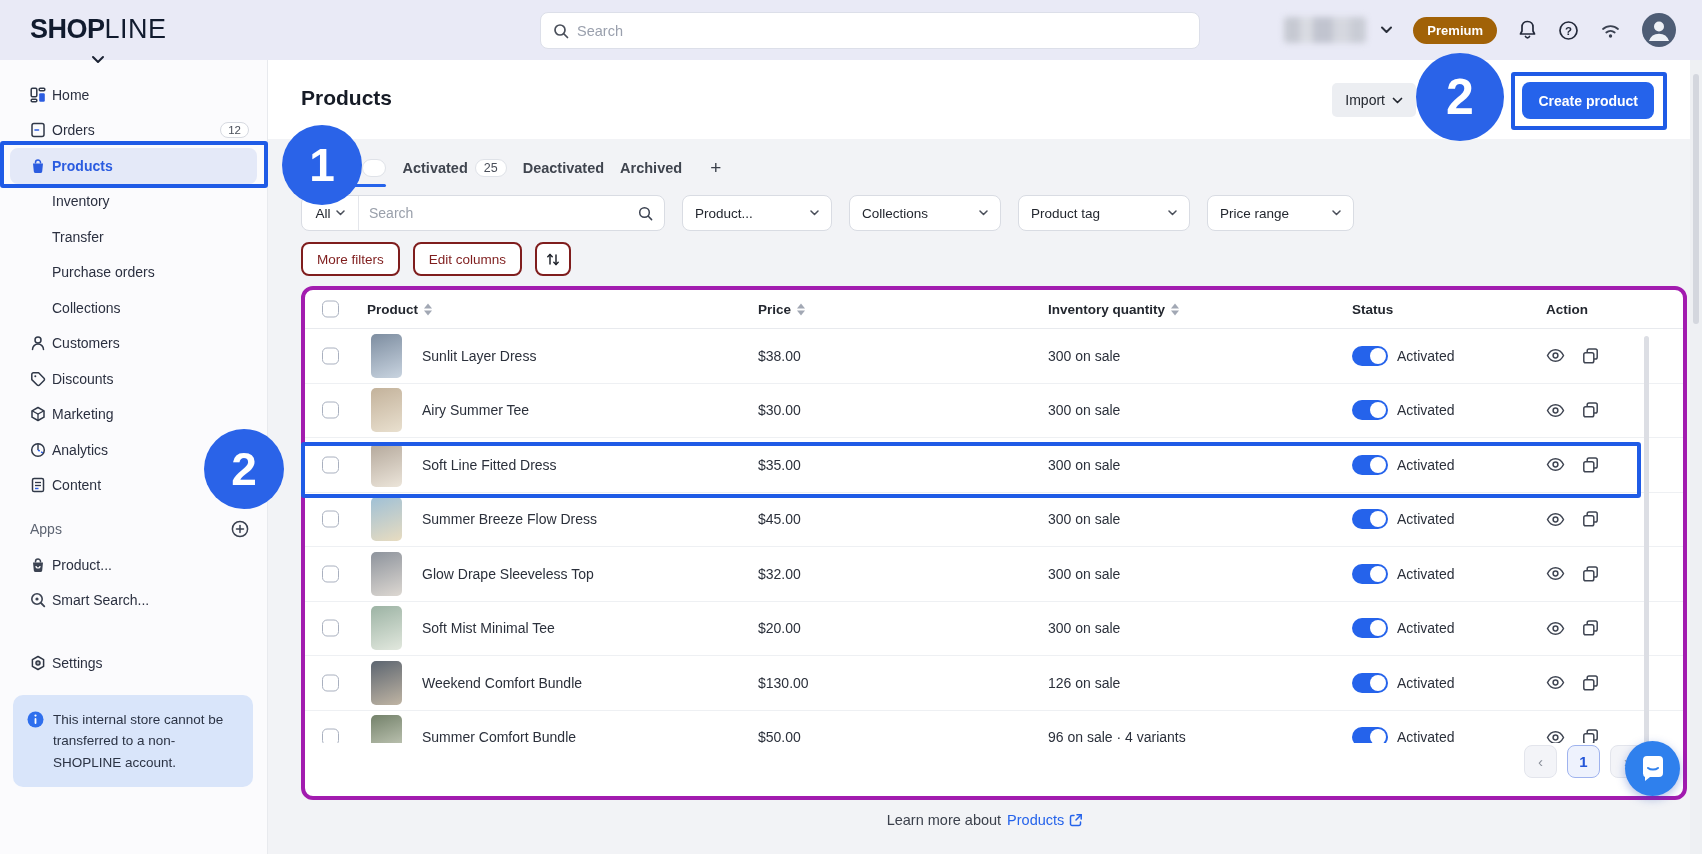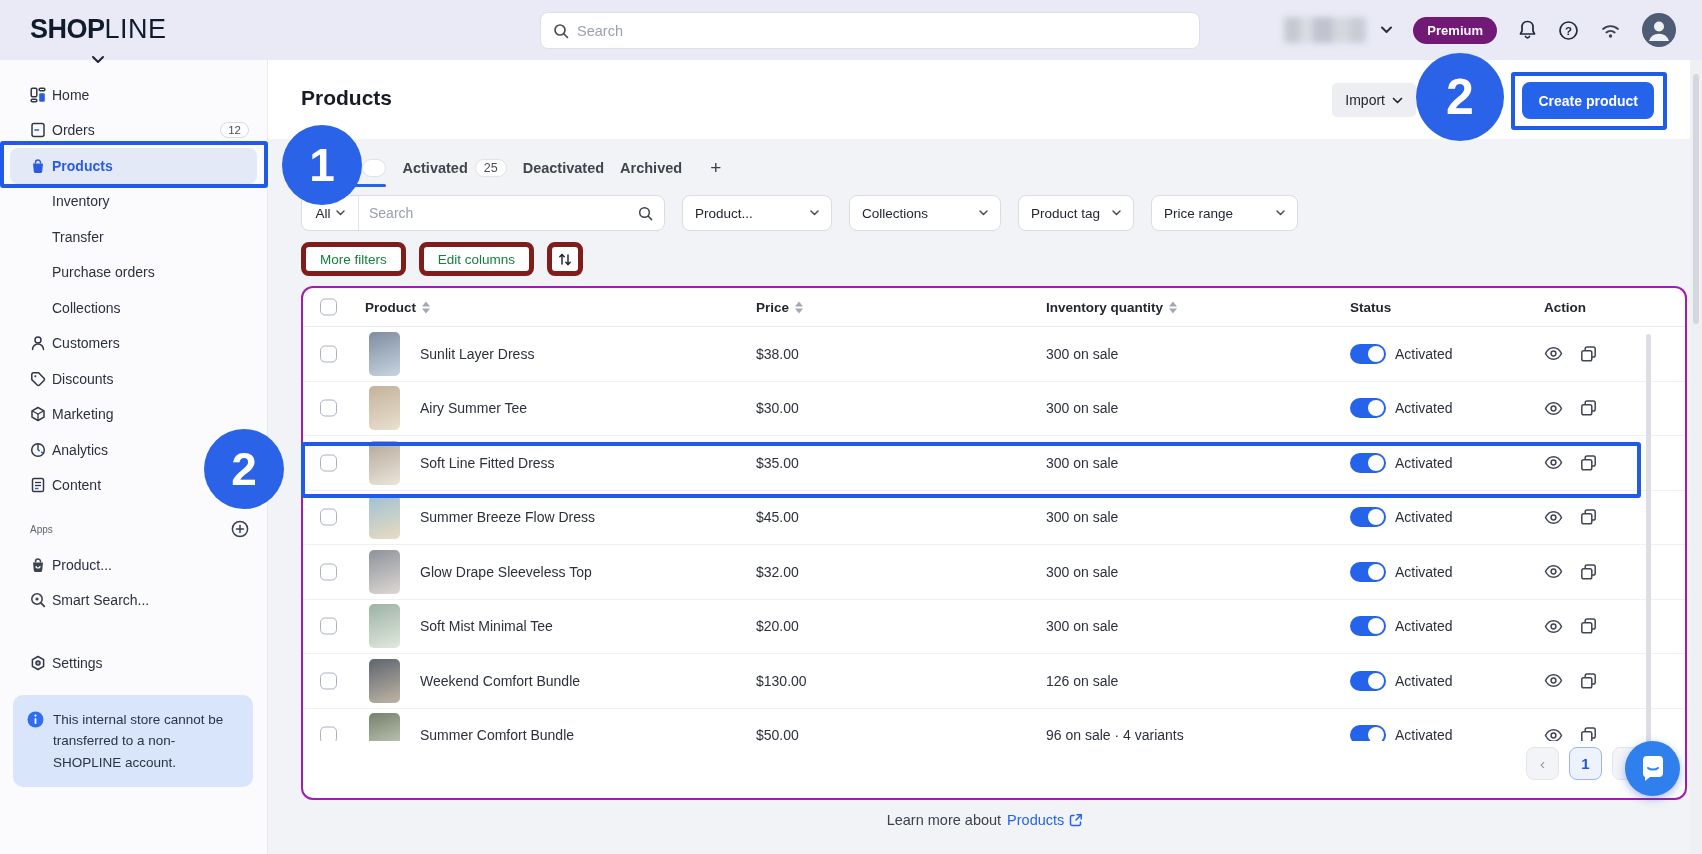--- a/index.html
+++ b/index.html
@@ -10,33 +10,33 @@
   .topbar { position:absolute; left:0; top:0; width:1702px; height:60px; background:#e9eaf6; z-index:20; }
   .logo { position:absolute; left:30px; top:14px; display:flex; align-items:center; gap:10px;flex-direction:column; }
   .logo .p1 { font-size:27px; font-weight:700; letter-spacing:-0.5px; color:#111b2e; }
   .logo .p2 { font-size:27px; font-weight:400; letter-spacing:0.5px; color:#111b2e; }
   .topsearch { position:absolute; left:540px; top:12px; width:660px; height:37px; background:#fff; border:1px solid #dcdfe9; border-radius:8px; display:flex; align-items:center; padding:0 12px; gap:8px; }
   .topsearch input { border:none; outline:none; flex:1; font-size:14.5px; color:#333; background:transparent; font-family:"Liberation Sans",sans-serif; }
   .topsearch input::placeholder { color:#9aa0ad; }
   .topright { position:absolute; right:26px; top:0; height:60px; display:flex; align-items:center; gap:20px; }
   .blurname { width:82px; height:26px; border-radius:4px; filter:blur(3px);
       background:linear-gradient(90deg,#c6c9d2 0 20%,#d9dbe2 20% 35%,#c1c4cf 35% 60%,#d5d7df 60% 80%,#c9ccd5 80%); }
-  .premium { height:27px; padding:0 14px; background:#701a75; color:#fff; font-size:13px; font-weight:600; border-radius:14px; display:flex; align-items:center; }
+  .premium { height:27px; padding:0 14px; background:#a16207; color:#fff; font-size:13px; font-weight:600; border-radius:14px; display:flex; align-items:center; }
   .avatar { width:34px; height:34px; border-radius:50%; background:#4e5d75; display:flex; align-items:center; justify-content:center; }
 
   
   .sidebar { position:absolute; left:0; top:60px; width:268px; height:794px; background:#fbfbfd; border-right:1px solid #e8eaee; z-index:5; }
   .side-list { padding-top:17px; }
   .side-item { height:35.5px; display:flex; align-items:center; padding-left:30px; font-size:14px; font-weight:500; color:#2b3040; position:relative; cursor:pointer;text-align:center; }
   .side-item .ic { width:22px; display:flex; justify-content:flex-start; }
   .side-item .lbl { margin-left:0px; }
   .side-item.noicon { padding-left:52px; }
   .side-item .badge { position:absolute; right:18px; font-size:11.5px; color:#4a4f5a; border:1px solid #d7dae1; border-radius:10px; padding:1px 7px; background:#fff; }
   .side-item.active { background:#e4e9f8; border-radius:8px; margin:0 10px; padding-left:20px; color:#2b5ce0; font-weight:600; }
-  .apps-row { height:44px; display:flex; align-items:center; padding:8px 18px 0 30px; font-size:10px; color:#5d6472; justify-content:space-between; }
+  .apps-row { height:44px; display:flex; align-items:center; padding:8px 18px 0 30px; font-size:14px; color:#5d6472; justify-content:space-between; }
   .settings-gap { height:27px; }
   .notice { margin:14px 13px 0 13px; width:240px; background:#d9e5fa; border-radius:10px; padding:14px 14px 14px 14px; font-size:13.5px; line-height:1.6; color:#2b3344; font-weight:500; }
   .notice .irow { display:flex; gap:9px; }
   .notice .infoic { flex:0 0 17px; margin-top:2px; }
 
   
   .main { position:absolute; left:268px; top:60px; width:1434px; height:794px; }
   .headerstrip { position:relative; height:79px; background:#ffffff; }
   .pagetitle { position:absolute; left:33px; top:26px; font-size:21px; font-weight:700; color:#161b26; }
   .btn-import { position:absolute; right:286px; top:23px; height:34px; padding:0 13px; background:#eceef2; border:none; border-radius:5px; font-size:14px; color:#23272f; display:flex; align-items:center; gap:7px; cursor:pointer; font-family:inherit; }
@@ -49,28 +49,28 @@
   .tab.active::after { content:""; position:absolute; left:0; right:0; bottom:0; height:3px; border-radius:2px; background:#2563eb; }
   .tab.add { font-size:19px; font-weight:400; color:#3a3f4a; margin-left:12px; }
 
   .frow1 { margin:8px 0 0 33px; display:flex; gap:17px; }
   .combo { width:364px; height:36px; background:#fff; border:1px solid #d9dce3; border-radius:8px; display:flex; align-items:center; }
   .combo .scope { width:57px; height:100%; display:flex; align-items:center; justify-content:center; gap:5px; border-right:1px solid #e4e6eb; font-size:13.5px; color:#23272f; cursor:pointer; }
   .combo input { flex:1; border:none; outline:none; padding:0 10px; font-size:14px; color:#333; background:transparent; font-family:inherit; }
   .combo input::placeholder { color:#9aa0ab; }
   .combo .mag { margin-right:11px; }
   .fbtn { height:36px; background:#fff; border:1px solid #d9dce3; border-radius:8px; display:flex; align-items:center; justify-content:space-between; padding:0 12px; font-size:13.5px; color:#23272f; cursor:pointer; font-family:inherit; }
-  .w-product { width:150px; } .w-coll { width:152px; } .w-ptag { width:116px; } .w-prange { width:147px; }
+  .w-product { width:150px; } .w-coll { width:152px; } .w-ptag { width:172px; } .w-prange { width:147px; }
 
   .frow2 { margin:11px 0 0 33px; display:flex; gap:13px; }
-  .fbtn2 { height:34px; background:#fff; border:5px solid #7f1d1d; border-radius:8px; padding:0 14px; font-size:13.5px; font-weight:500; color:#15803d; display:flex; align-items:center; cursor:pointer; font-family:inherit; }
+  .fbtn2 { height:34px; background:#fff; border:2px solid #7f1d1d; border-radius:8px; padding:0 14px; font-size:13.5px; font-weight:500; color:#7f1d1d; display:flex; align-items:center; cursor:pointer; font-family:inherit; }
   .sortbtn { width:36px; justify-content:center; padding:0; }
 
   
-  .card { position:relative; margin:10px 15px 0 33px; width:1386px; height:514px; background:#fff; border:2px solid #a21caf; border-radius:12px; overflow:hidden; }
+  .card { position:relative; margin:10px 15px 0 33px; width:1386px; height:514px; background:#fff; border:4px solid #a21caf; border-radius:12px; overflow:hidden; }
   .thead { position:relative; height:39px; border-bottom:1px solid #e8eaee; font-size:13.5px; font-weight:700; color:#23272f; }
   .thead .cell, .trow .cell { position:absolute; top:50%; transform:translateY(-50%); display:flex; align-items:center; }
   .rowsclip { position:relative; height:414px; overflow:hidden; }
   .trow { position:relative; height:54.5px; border-bottom:1px solid #eef0f3; font-size:14px; color:#2b303b; }
   .cb { width:17px; height:17px; border:1.6px solid #a9b0bf; border-radius:5px; background:#fff; cursor:pointer; }
   .pos-cb { left:17px; } .pos-prod { left:62px; } .pos-thumb { left:66px; } .pos-name { left:117px; }
   .pos-price { left:453px; } .pos-inv { left:743px; } .pos-status { left:1047px; } .pos-act { left:1241px; }
   .thumb { width:31px; height:44px; border-radius:5px; }
   .sortic { display:inline-flex; flex-direction:column; gap:2px; margin-left:6px; }
   .sortic i { width:0; height:0; border-left:4px solid transparent; border-right:4px solid transparent; }

